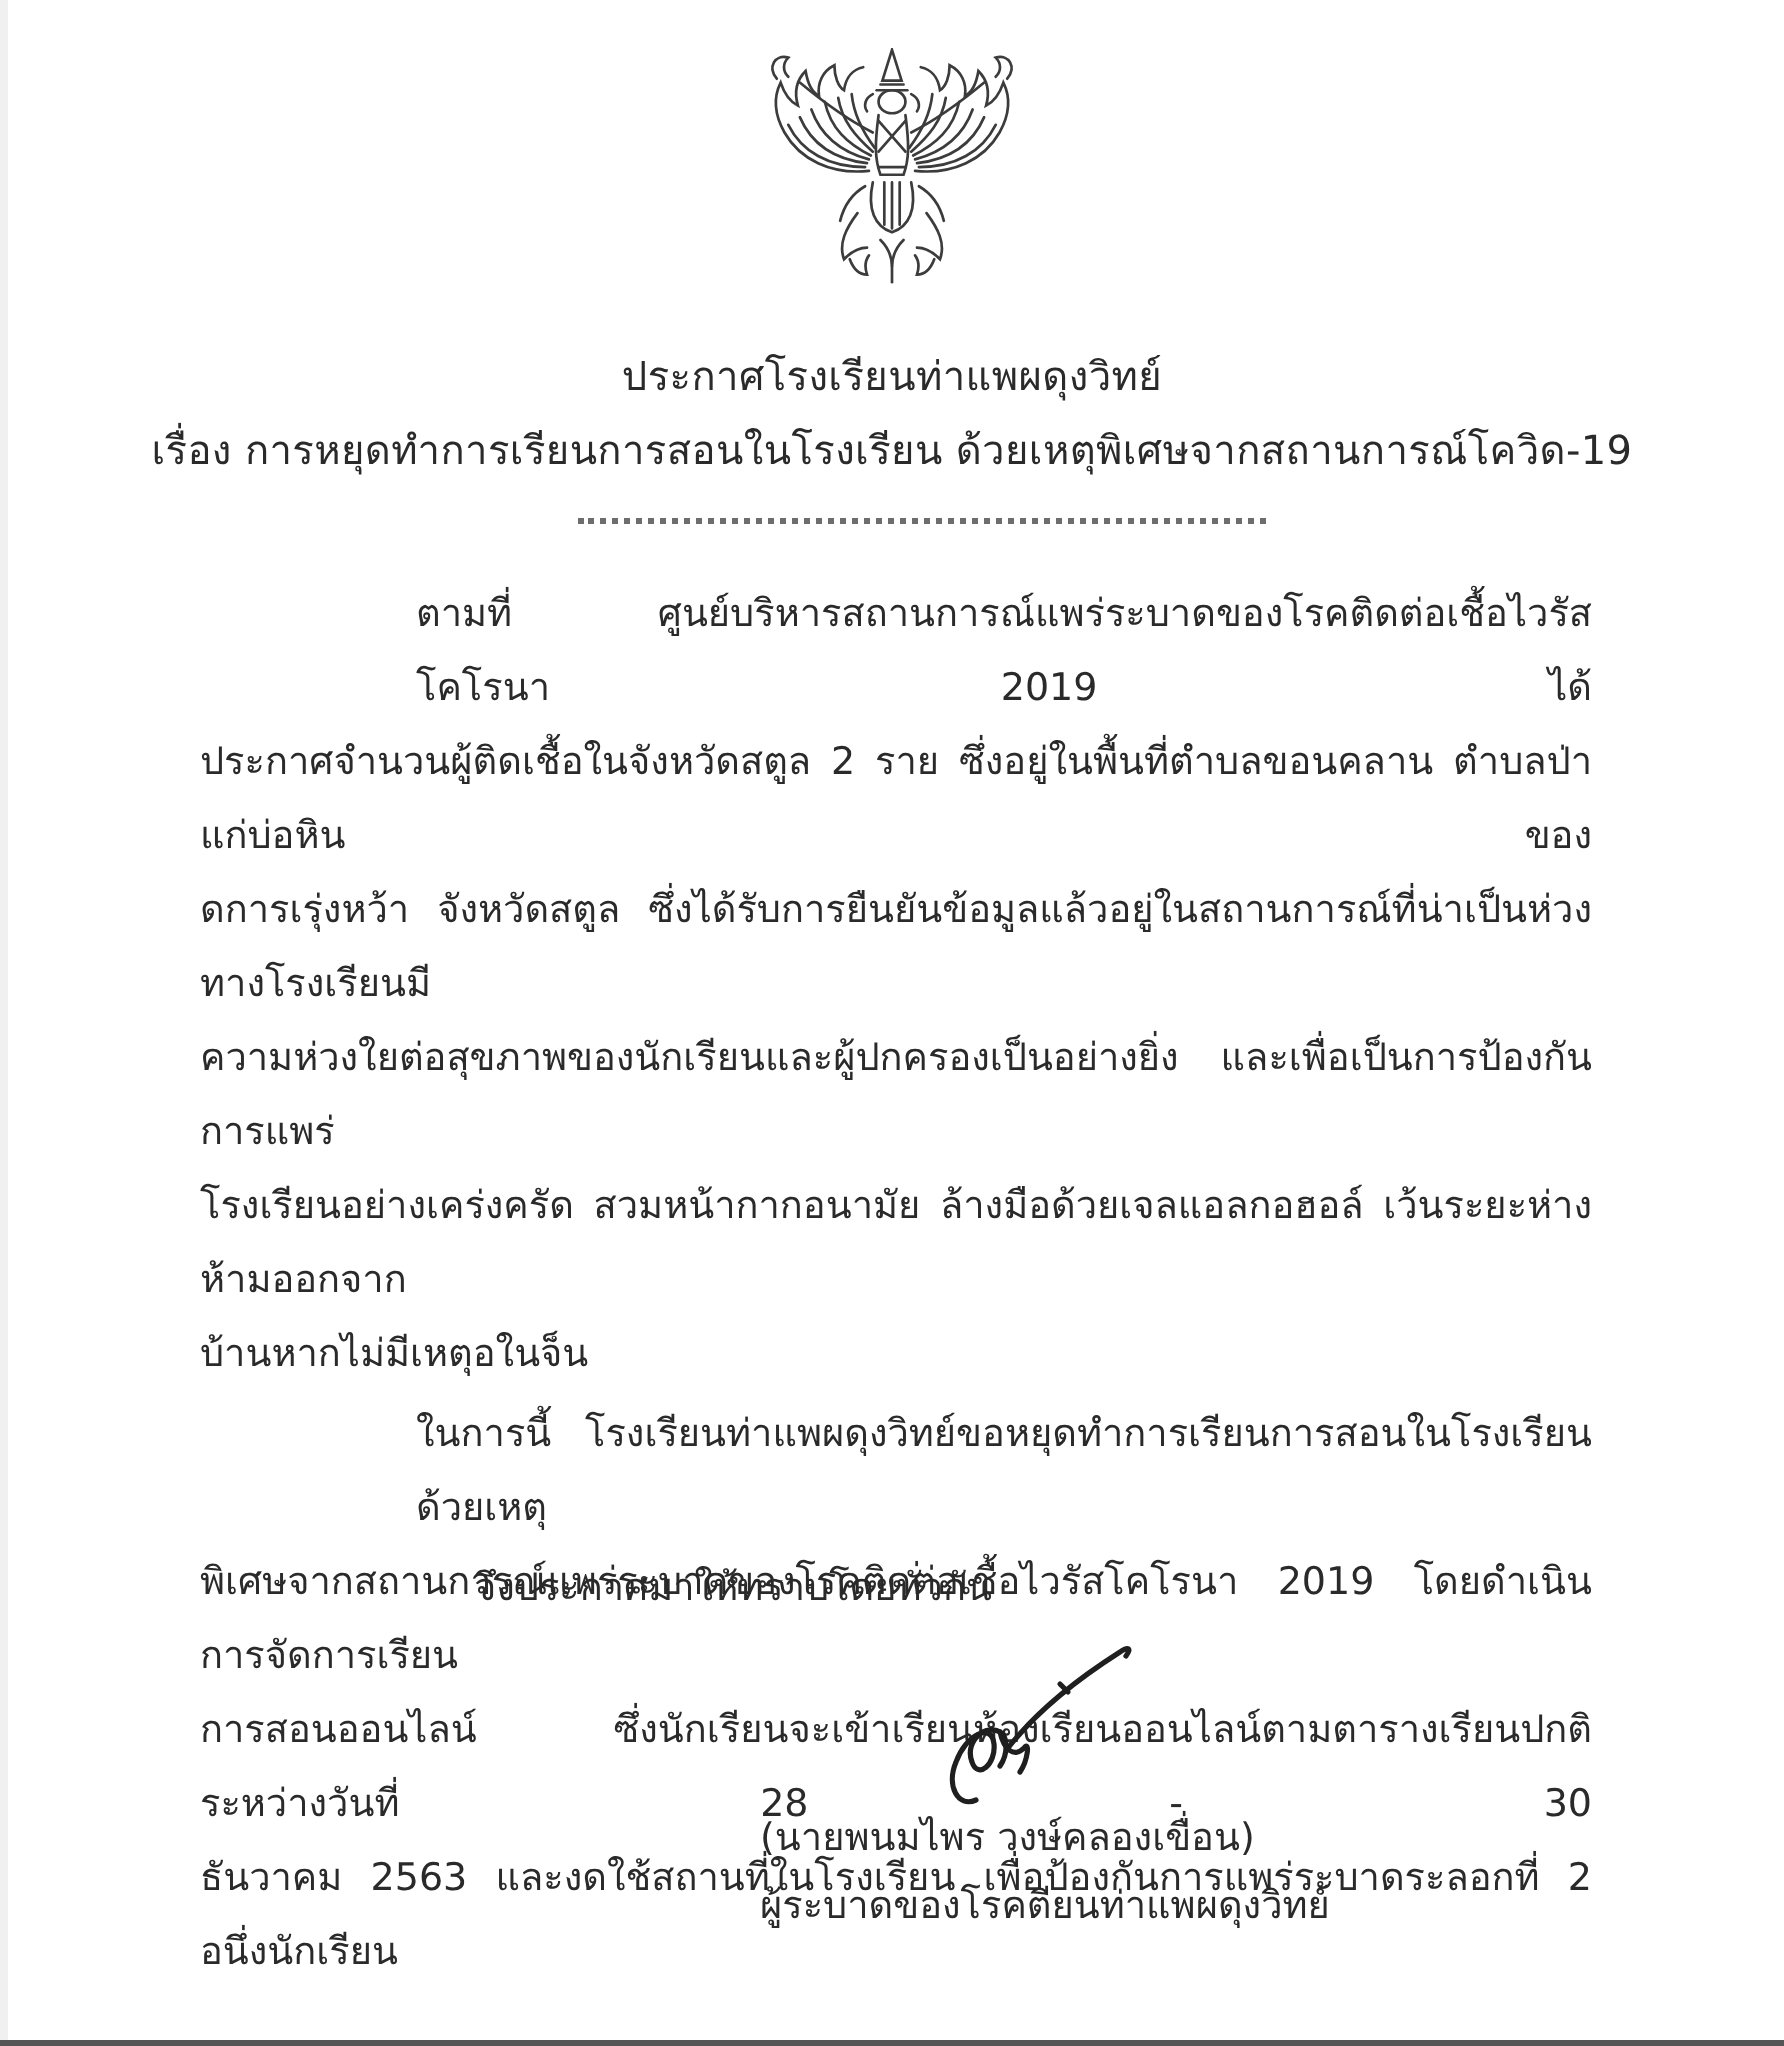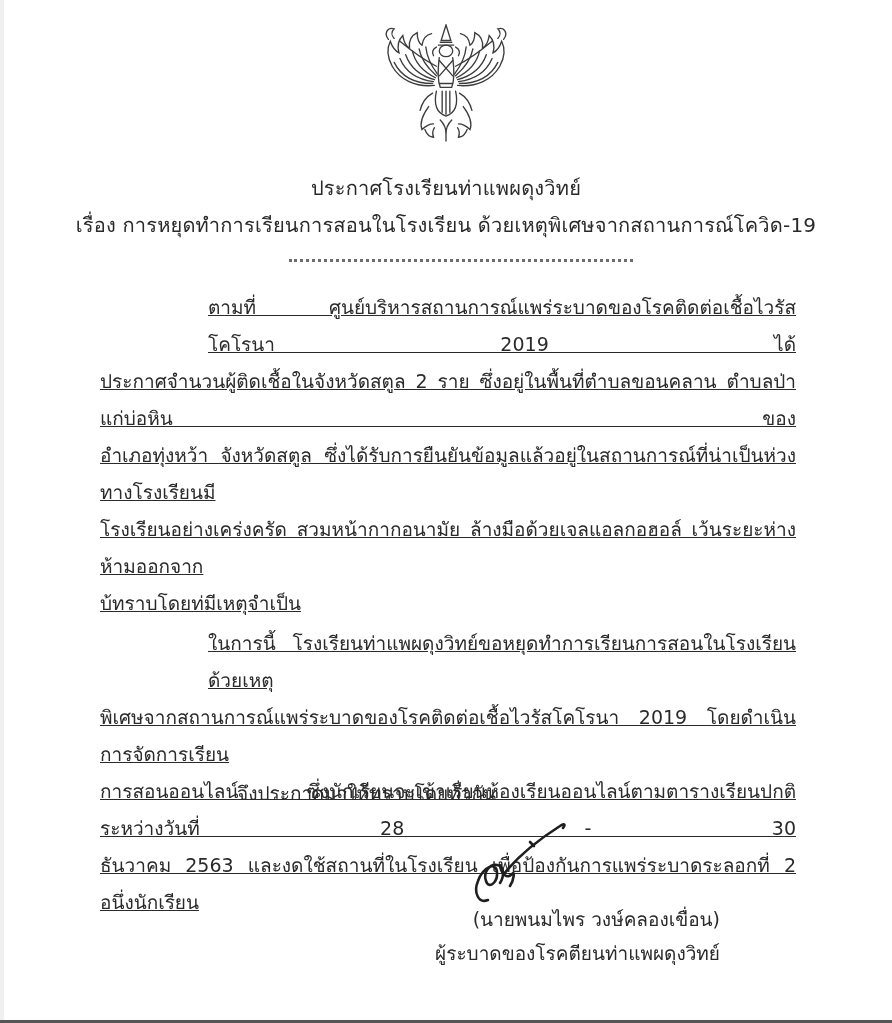--- a/index.html
+++ b/index.html
@@ -15,28 +15,28 @@
   .edge-strip{position:absolute;left:0;top:0;width:4px;height:100%;background:#f0f0f0;}
   .bottom-bar{position:absolute;left:0;bottom:0;width:100%;height:3px;background:#555555;}
   .emblem{position:absolute;top:24px;left:50%;transform:translateX(-50%);width:156px;height:144px;}
   .emblem svg{width:100%;height:100%;}
   .title-line{position:absolute;left:0;width:100%;text-align:center;font-size:20px;letter-spacing:.2px;}
   .doc-title{top:172px;}
   .doc-subject{top:209px;}
   .divider{position:absolute;top:259px;left:289px;width:344px;border-top:3px dotted #6d6d6d;}
   .body-text{position:absolute;top:289px;left:100px;width:696px;font-size:19px;}
   .para{margin:0 0 3px 0;}
-  .line{line-height:37px;text-align:justify;white-space:normal;text-decoration:underline;}
+  .line{line-height:37px;text-align:justify;white-space:normal;}
   .line.just{text-align-last:justify;-moz-text-align-last:justify;}
   .line.indent{padding-left:108px;}
   .closing-line{position:absolute;top:778px;left:237px;font-size:19px;}
   .date-line{position:absolute;top:790px;left:295px;font-size:19px;}
   .signature{position:absolute;top:816px;left:458px;width:130px;height:92px;}
   .signature svg{width:100%;height:100%;}
-  .signer-block{position:absolute;top:902px;left:380px;width:340px;text-align:right;font-size:19px;}
+  .signer-block{position:absolute;top:902px;left:380px;width:340px;text-align:left;font-size:19px;}
   .signer-block .row{line-height:34px;}
 </style>
 </head>
 <body>
 
 <div class="page">
   <div class="edge-strip"></div>
 
   <div class="emblem">
     <svg viewBox="0 0 160 150" xmlns="http://www.w3.org/2000/svg">
@@ -89,23 +89,24 @@
 
   <div class="title-line doc-title">ประกาศโรงเรียนท่าแพผดุงวิทย์</div>
   <div class="title-line doc-subject">เรื่อง  การหยุดทำการเรียนการสอนในโรงเรียน ด้วยเหตุพิเศษจากสถานการณ์โควิด-19</div>
 
   <div class="divider"></div>
 
   <div class="body-text">
       <div class="para">
         <div class="line indent just">ตามที่ ศูนย์บริหารสถานการณ์แพร่ระบาดของโรคติดต่อเชื้อไวรัสโคโรนา 2019 ได้</div>
         <div class="line just">ประกาศจำนวนผู้ติดเชื้อในจังหวัดสตูล 2 ราย ซึ่งอยู่ในพื้นที่ตำบลขอนคลาน ตำบลป่าแก่บ่อหิน ของ</div>
-        <div class="line just">อำเภอทุ่งหว้า จังหวัดสตูล ซึ่งได้รับการยืนยันข้อมูลแล้วอยู่ในสถานการณ์ที่น่าเป็นห่วง ทางโรงเรียนมี</div>
+        <div class="line just">ดการเรุ่งหว้า จังหวัดสตูล ซึ่งได้รับการยืนยันข้อมูลแล้วอยู่ในสถานการณ์ที่น่าเป็นห่วง ทางโรงเรียนมี</div>
+        <div class="line just">ความห่วงใยต่อสุขภาพของนักเรียนและผู้ปกครองเป็นอย่างยิ่ง และเพื่อเป็นการป้องกันการแพร่</div>
         <div class="line just">โรงเรียนอย่างเคร่งครัด สวมหน้ากากอนามัย ล้างมือด้วยเจลแอลกอฮอล์ เว้นระยะห่าง ห้ามออกจาก</div>
-        <div class="line">บ้ทราบโดยท่มีเหตุจำเป็น</div>
+        <div class="line">บ้านหากไม่มีเหตุอในจ็น</div>
       </div>
       <div class="para">
         <div class="line indent just">ในการนี้ โรงเรียนท่าแพผดุงวิทย์ขอหยุดทำการเรียนการสอนในโรงเรียน ด้วยเหตุ</div>
         <div class="line just">พิเศษจากสถานการณ์แพร่ระบาดของโรคติดต่อเชื้อไวรัสโคโรนา 2019 โดยดำเนินการจัดการเรียน</div>
         <div class="line just">การสอนออนไลน์ ซึ่งนักเรียนจะเข้าเรียนห้องเรียนออนไลน์ตามตารางเรียนปกติ ระหว่างวันที่ 28 - 30</div>
         <div class="line just">ธันวาคม 2563 และงดใช้สถานที่ในโรงเรียน เพื่อป้องกันการแพร่ระบาดระลอกที่ 2 อนึ่งนักเรียน</div>
       </div>
     </div>
 
   <div class="closing-line">จึงประกาศมาให้ทราบโดยทั่วกัน</div>

